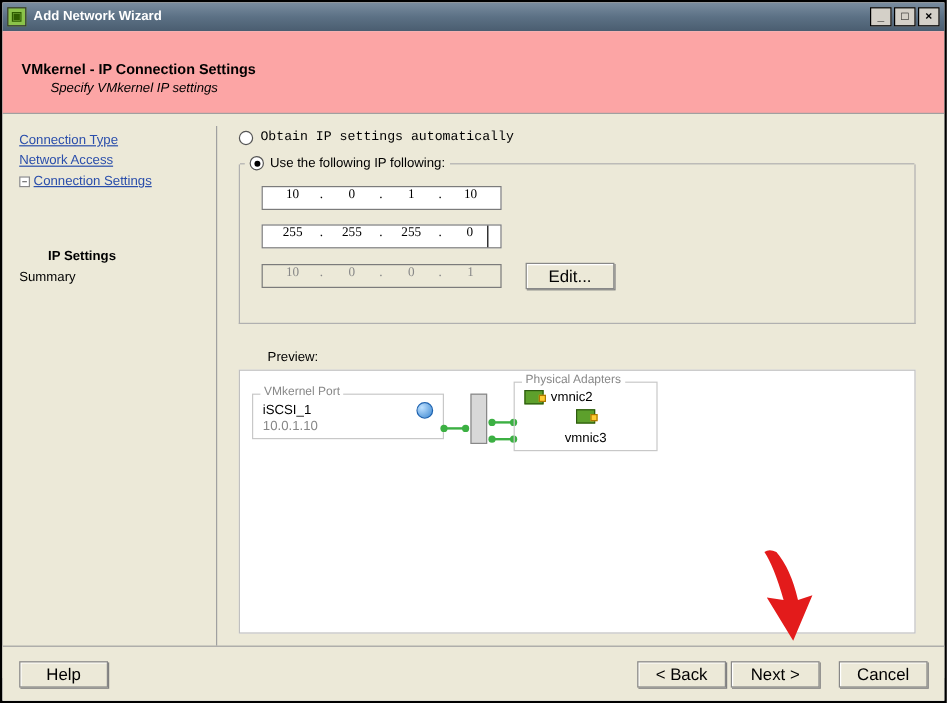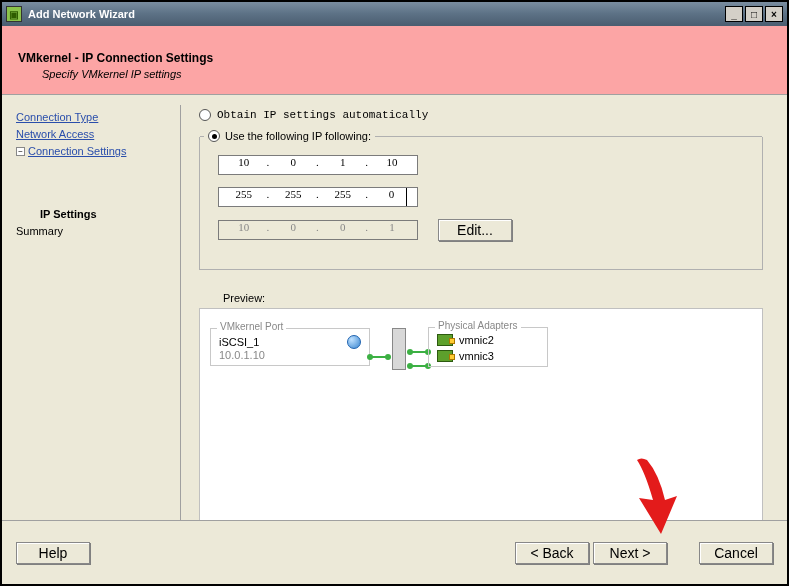--- a/index.html
+++ b/index.html
@@ -237,21 +237,21 @@
     width:6px; height:6px;
     border-radius:50%;
     background:#3cb043;
     position:absolute;
     top:-2px;
   }
   .muted { color: #888; }
   .button-bar {
     position: absolute;
     left: 0; right: 0; bottom: 0;
-    height: 64px;
+    height: 46px;
     border-top: 1px solid #a0a0a0;
     background: #ece9d8;
     display: flex;
     align-items: center;
     padding: 0 14px;
   }
   .button-bar .spacer { flex: 1; }
   .red-arrow {
     position: absolute;
     right: 100px;
@@ -373,33 +373,33 @@
               <span class="wire-dot" style="left:-3px"></span>
               <span class="wire-dot" style="right:-3px"></span>
             </div>
         </div>
         <div class="group-box" style="min-width:120px">
           <span class="group-legend">Physical Adapters</span>
           <div style="display:flex;align-items:center;gap:6px;margin-bottom:4px;">
             <span class="nic-icon"></span>
             <span>vmnic2</span>
           </div>
-          <div style="display:flex;align-items:center;gap:6px;">
+          <div style="display:flex;align-items:center;gap:6px;flex-direction:column;">
             <span class="nic-icon"></span>
             <span>vmnic3</span>
           </div>
         </div>
       </div>
     </div>
   </div>
 </div>
 
 <svg class="red-arrow" viewBox="0 0 60 90">
   <path d="M 20 8 Q 14 5 10 8 Q 18 20 26 48 L 12 46 L 34 82 L 50 44 L 38 48 Q 32 22 20 8 Z" fill="#e31b1b"></path>
 </svg>
 
 <div class="button-bar">
   <button class="btn">Help</button>
   <div class="spacer"></div>
   <button class="btn">&lt; Back</button>
   <button class="btn" style="margin-left:4px">Next &gt;</button>
-  <button class="btn" style="margin-left:32px">Cancel</button>
+  <button class="btn" style="margin-left:16px">Cancel</button>
 </div>
 
 </body></html>

